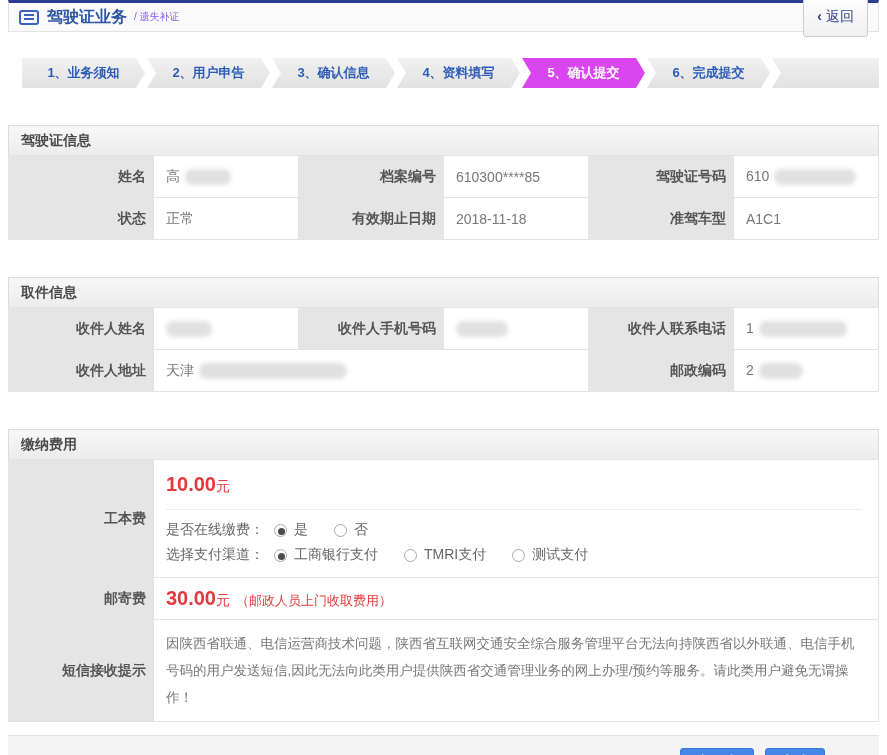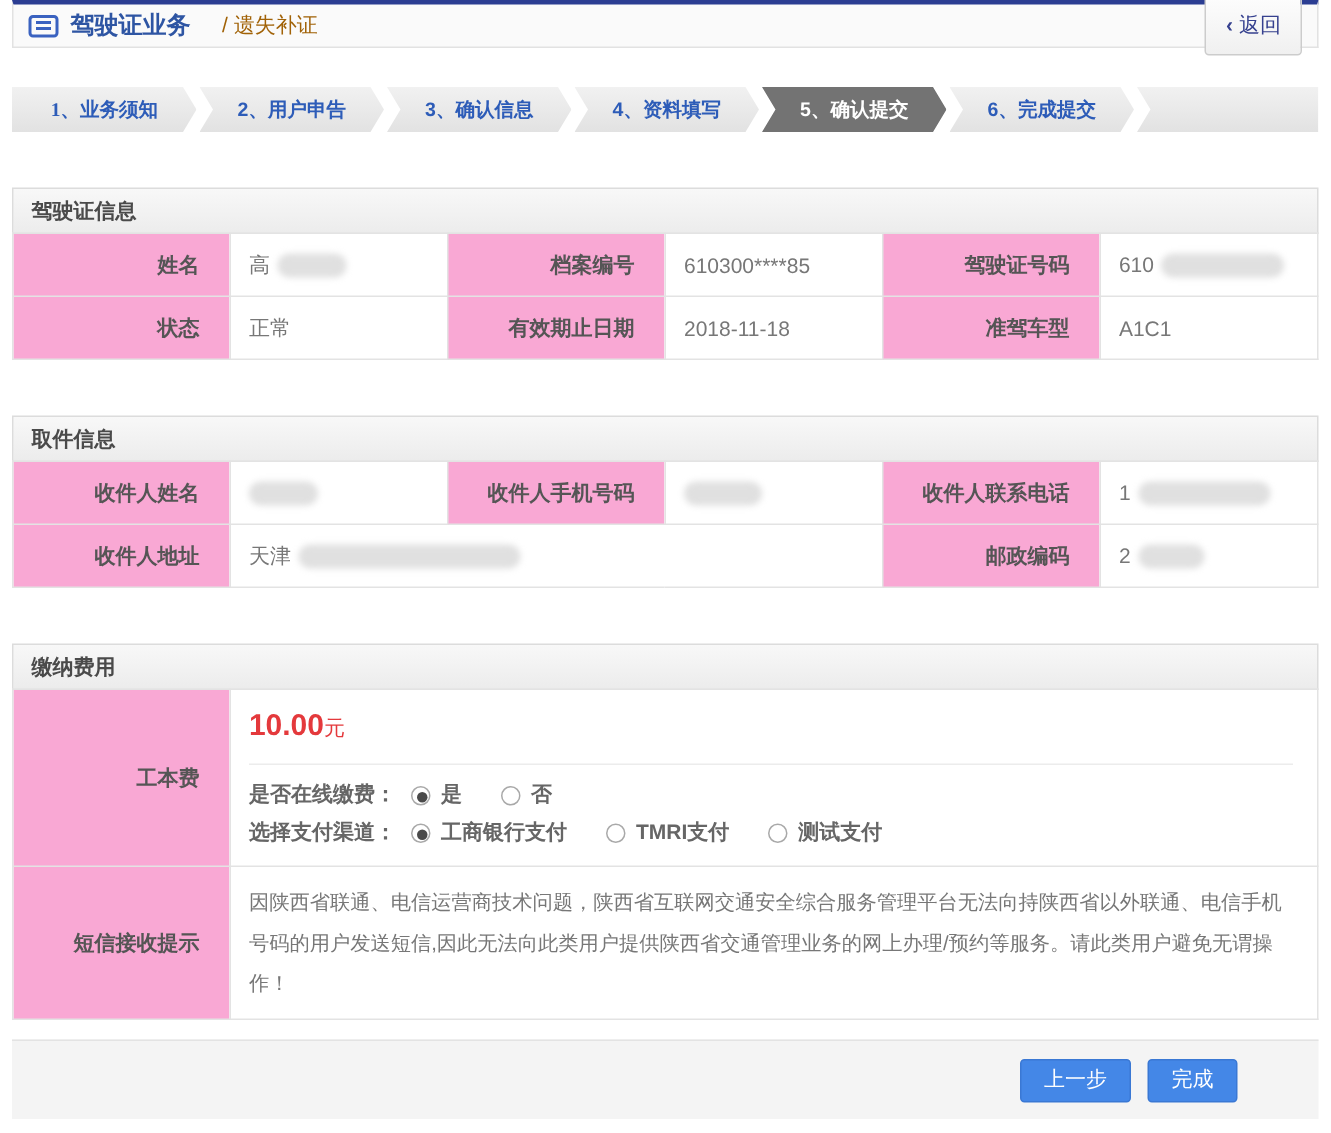--- a/index.html
+++ b/index.html
@@ -7,59 +7,59 @@
   body { font-family:"Liberation Sans","DejaVu Sans",sans-serif; font-size:14px; color:#555; width:887px; }
   .page { width:871px; margin:0 8px; }
 
   
   .header { position:relative; height:32px; background:#fafafa; border:1px solid #e2e2e2;
             border-top:3px solid #2b3d92; display:flex; align-items:center; padding:0 10px; }
   .doc-icon { width:20px; height:15px; border:2px solid #3a62c0; border-radius:3px; position:relative; flex:none; }
   .doc-icon::before { content:""; position:absolute; left:3px; right:3px; top:2px; height:2px;
                       background:#3a62c0; box-shadow:0 4px 0 #3a62c0; }
   .title { color:#2e55a3; font-size:16px; font-weight:bold; margin-left:8px; }
-  .subtitle { color:#a16207; font-size:14px; margin-left:21px; }
+  .subtitle { color:#8b5cf6; font-size:10px; margin-left:7px; }
   .back-btn { position:absolute; right:10px; top:50%; transform:translateY(-50%);
               padding:10px 13px; border:1px solid #ccc; border-radius:3px;
               background:linear-gradient(#fdfdfd,#f0f0f0); color:#36418f; font-size:14px; cursor:pointer;
               font-family:inherit; }
   .back-chevron { font-weight:bold; margin-right:4px; }
 
   
   .steps { display:flex; height:30px; margin-top:26px; margin-bottom:25px; }
   .step { width:123px; display:flex; align-items:center; justify-content:center;
           font-size:13px; font-weight:bold; color:#2d5cb8;
           background:linear-gradient(#f1f1f1,#e2e2e2);
           clip-path:polygon(0 0, calc(100% - 9px) 0, 100% 50%, calc(100% - 9px) 100%, 0 100%, 9px 50%);
           margin-left:2px; }
-  .step.first { clip-path:polygon(0 0, calc(100% - 9px) 0, 100% 50%, calc(100% - 9px) 100%, 0 100%); margin-left:0;font-family:Liberation Serif, serif; }
-  .step.active { background:#737373; color:#fff; }
+  .step.first { clip-path:polygon(0 0, calc(100% - 9px) 0, 100% 50%, calc(100% - 9px) 100%, 0 100%); margin-left:14px; }
+  .step.active { background:#d946ef; color:#fff; }
   .step-filler { flex:1; background:linear-gradient(#f1f1f1,#e2e2e2);
                  clip-path:polygon(0 0, 100% 0, 100% 100%, 0 100%, 9px 50%); margin-left:2px; }
 
   
   .card { margin-bottom:13px;margin-top:37px; }
   .section-title { height:31px; line-height:29px; padding-left:12px;
                    background:linear-gradient(#f8f8f8,#ececec); border:1px solid #dcdcdc;
                    font-weight:bold; color:#4a4a4a; font-size:14px; }
   table { width:100%; border-collapse:collapse; table-layout:fixed; margin-top:-1px; }
   td { border:1px solid #e3e3e3; height:42px; vertical-align:middle; font-size:14px; }
-  td.lbl { background:#f9a8d4; text-align:right; padding-right:20px; font-weight:bold; color:#555; }
+  td.lbl { background:#e5e5e5; text-align:right; padding-right:7px; font-weight:bold; color:#555; }
   td.val { background:#fff; text-align:left; padding-left:12px; color:#777; }
 
   .blur { display:inline-block; height:16px; background:#e0e0e0; border-radius:8px;
           filter:blur(2px); vertical-align:middle; margin-left:5px; }
 
   
   .fee-cell { padding:13px 16px; }
   .fee-amount { color:#e4393c; font-size:20px; font-weight:bold; }
   .fee-unit { color:#e4393c; font-size:14px; }
   .fee-note { color:#e4393c; font-size:13px; margin-left:6px; }
   .divider { border:none; border-top:1px solid #ececec; margin:13px 0 11px 0; }
-  .radio-line { display:flex; align-items:flex-start; margin-top:7px; color:#666; font-size:14px;font-weight:bold; }
+  .radio-line { display:flex; align-items:flex-start; margin-top:7px; color:#666; font-size:14px; }
   .q-label { margin-right:10px; }
   .radio-opt { display:flex; align-items:center; margin-right:26px; cursor:pointer; }
   .radio { display:inline-block; width:13px; height:13px; border:1px solid #a9a9a9; border-radius:50%;
            background:#fff; position:relative; margin-right:7px; flex:none; }
   .radio.checked::after { content:""; position:absolute; left:3px; top:3px; width:7px; height:7px;
                           border-radius:50%; background:#4a4a4a; }
   .code-cell { padding:5px 0 5px 8px; }
   .code-input { width:137px; height:32px; border:1px solid #ccc; border-radius:2px; padding:0 8px;
                 font-family:inherit; font-size:14px; color:#555; }
   .code-btn { height:32px; margin-left:8px; padding:0 13px; border:1px solid #c9c9c9; border-radius:2px;
@@ -192,20 +192,24 @@
                   <span>TMRI支付</span>
                 </span>
             <span class="radio-opt">
                   <span class="radio"></span>
                   <span>测试支付</span>
                 </span>
           </div>
         </td>
       </tr>
       <tr>
+        <td class="lbl">邮寄费</td>
+        <td class="val"><span class="fee-amount">30.00</span><span class="fee-unit">元</span><span class="fee-note">（邮政人员上门收取费用）</span></td>
+      </tr>
+      <tr>
         <td class="lbl">短信接收提示</td>
         <td class="val sms-text">因陕西省联通、电信运营商技术问题，陕西省互联网交通安全综合服务管理平台无法向持陕西省以外联通、电信手机号码的用户发送短信,因此无法向此类用户提供陕西省交通管理业务的网上办理/预约等服务。请此类用户避免无谓操作！</td>
       </tr>
     </tbody>
       </table>
   </div>
 
   <div class="footer-bar">
     <button class="btn-blue">上一步</button>
     <button class="btn-blue">完成</button>

